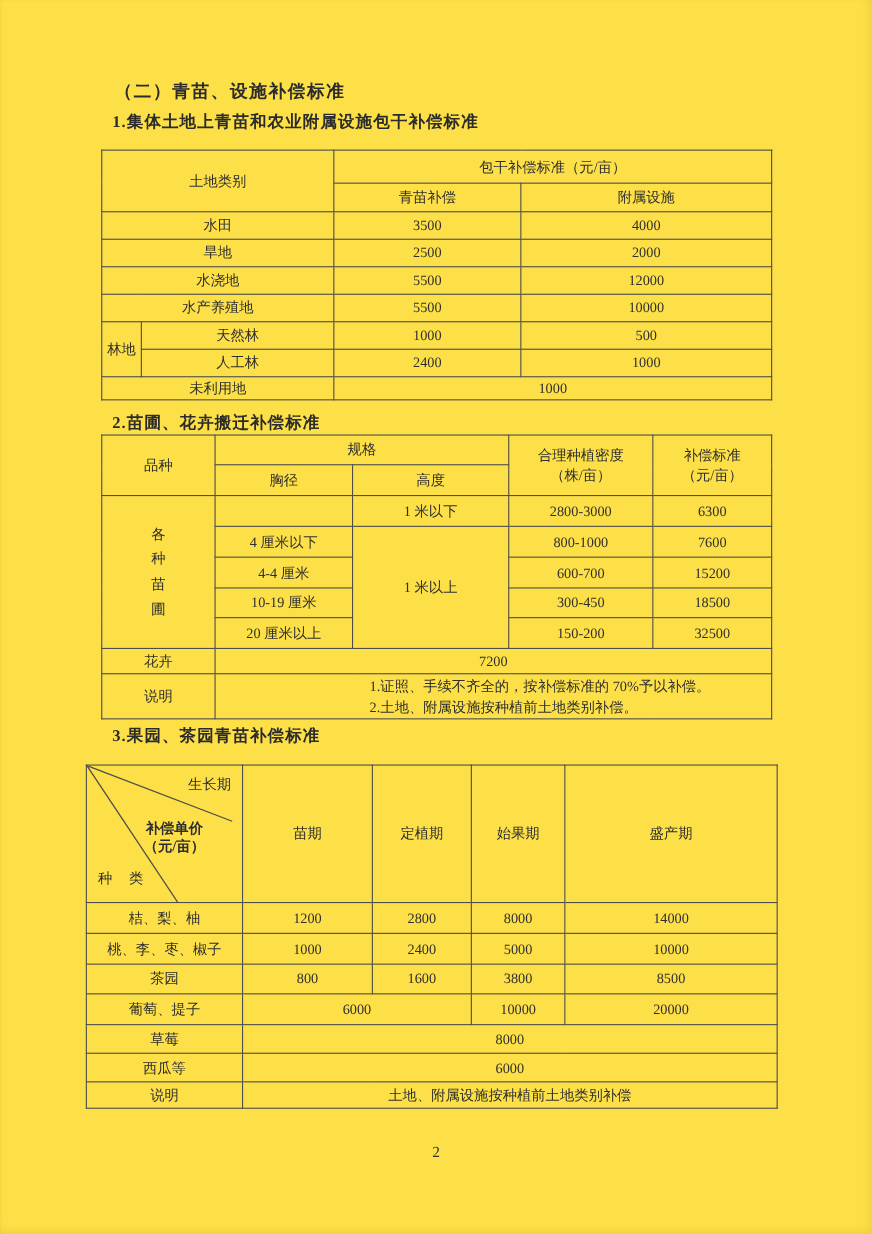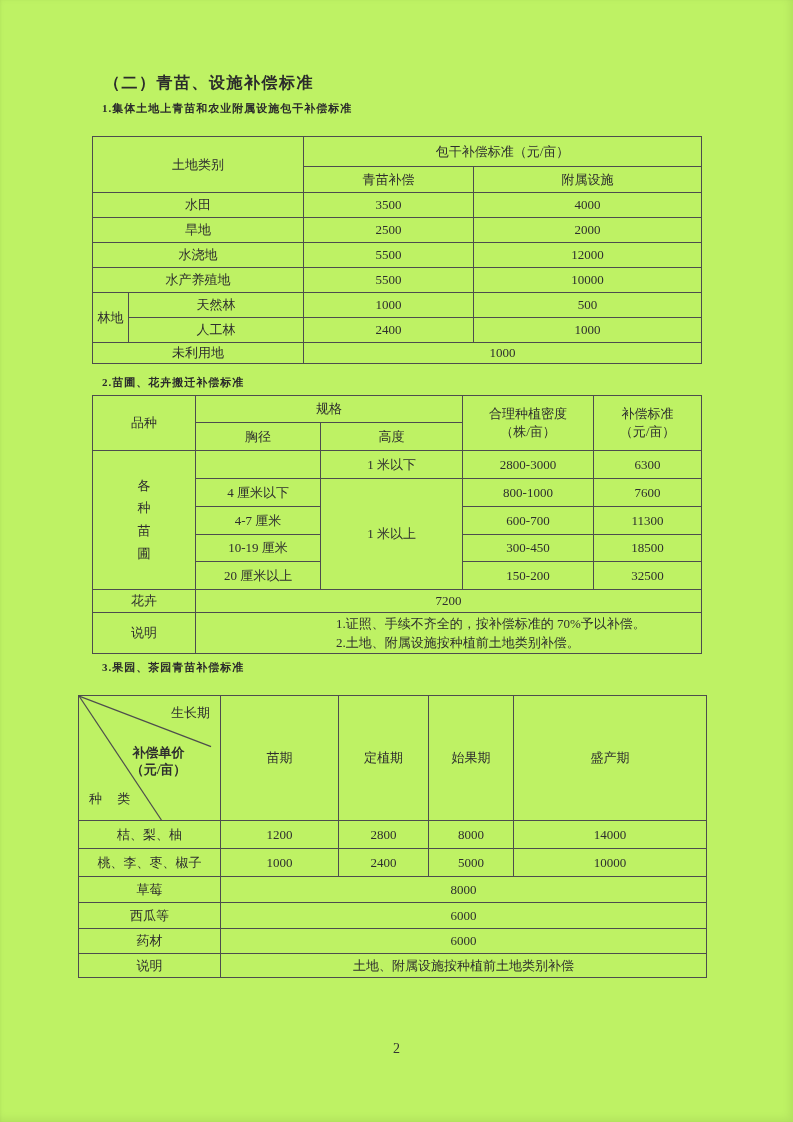--- a/index.html
+++ b/index.html
@@ -1,32 +1,32 @@
 <!DOCTYPE html>
 <html><head>
 <meta charset="utf-8">
 <style>
   * { margin: 0; padding: 0; box-sizing: border-box; }
   html, body { background: #e8e8e8; }
   .page {
     position: relative;
     width: 793px; height: 1122px;
     margin: 0 auto;
-    background: #bef264;
+    background: #fde047;
     color: #2b2b2b;
     font-family: "Liberation Serif", "DejaVu Serif", serif;
     overflow: hidden;
     box-shadow: inset -3px -3px 8px rgba(0,0,0,0.07), inset 1px 0 2px rgba(0,0,0,0.03);
   }
   .abs { position: absolute; }
   .doc-heading {
     font-size: 16px; font-weight: bold; letter-spacing: 1.5px;
   }
   .sec-title {
-    font-size: 11px; font-weight: bold; letter-spacing: 1px;
+    font-size: 15px; font-weight: bold; letter-spacing: 1px;
   }
   table {
     border-collapse: collapse;
     table-layout: fixed;
     font-size: 13px;
     color: #2e2e2e;
   }
   td {
     border: 1px solid #4d4d4d;
     text-align: center;
@@ -149,23 +149,23 @@
       <td>2800-3000</td>
       <td>6300</td>
     </tr>
     <tr style="height:28px;">
       <td>4 厘米以下</td>
       <td rowspan="4">1 米以上</td>
       <td>800-1000</td>
       <td>7600</td>
     </tr>
     <tr style="height:28px;">
-      <td>4-7 厘米</td>
+      <td>4-4 厘米</td>
       <td>600-700</td>
-      <td>11300</td>
+      <td>15200</td>
     </tr>
     <tr style="height:27px;">
       <td>10-19 厘米</td>
       <td>300-450</td>
       <td>18500</td>
     </tr>
     <tr style="height:28px;">
       <td>20 厘米以上</td>
       <td>150-200</td>
       <td>32500</td>
@@ -220,32 +220,41 @@
       <td>8000</td>
       <td>14000</td>
     </tr>
     <tr style="height:28px;padding-left:40px;">
       <td>桃、李、枣、椒子</td>
       <td>1000</td>
       <td>2400</td>
       <td>5000</td>
       <td>10000</td>
     </tr>
+    <tr style="height:27px;">
+      <td>茶园</td>
+      <td>800</td>
+      <td>1600</td>
+      <td>3800</td>
+      <td>8500</td>
+    </tr>
+    <tr style="height:28px;">
+      <td>葡萄、提子</td>
+      <td colspan="2">6000</td>
+      <td>10000</td>
+      <td>20000</td>
+    </tr>
     <tr style="height:26px;margin-left:16px;">
       <td>草莓</td>
       <td colspan="4">8000</td>
     </tr>
     <tr style="height:26px;">
       <td>西瓜等</td>
       <td colspan="4">6000</td>
     </tr>
-    <tr style="height:25px;">
-      <td>药材</td>
-      <td colspan="4">6000</td>
-    </tr>
     <tr style="height:24px;">
       <td>说明</td>
       <td colspan="4">土地、附属设施按种植前土地类别补偿</td>
     </tr>
   </tbody>
     </table>
 
   <div class="abs pagenum" style="top:1041px; left:0;">2</div>
 
 </div>

